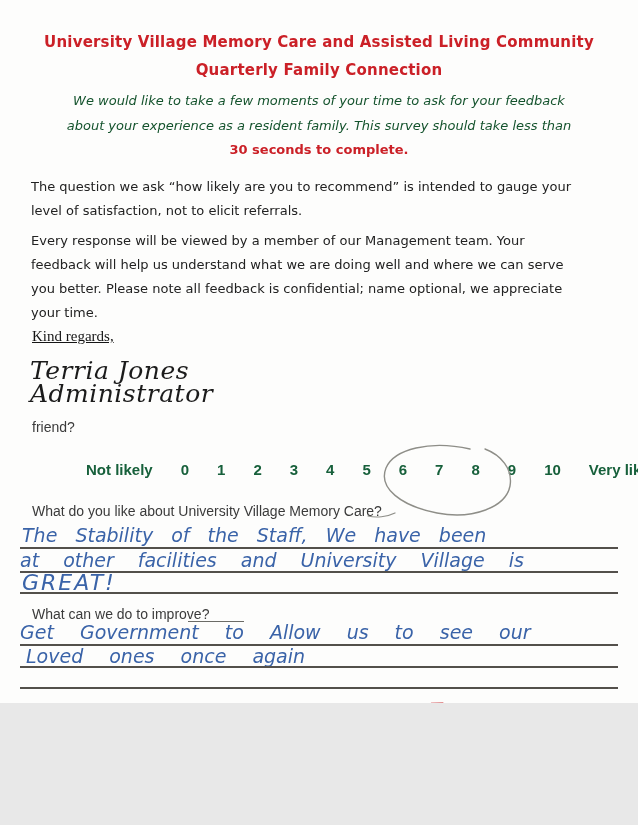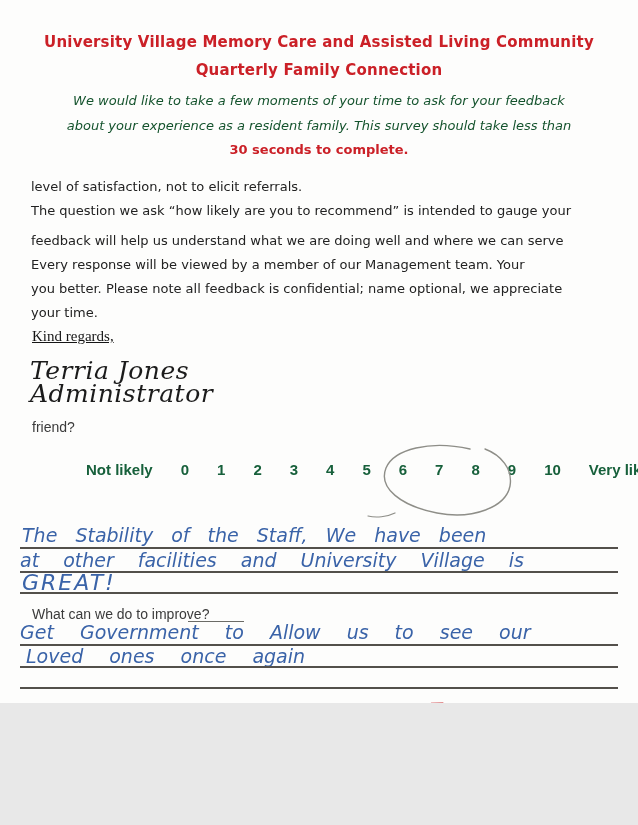--- a/index.html
+++ b/index.html
@@ -47,27 +47,27 @@
 <div class="page">
 
   <div class="abs center title" style="top:33px">University Village Memory Care and Assisted Living Community</div>
   <div class="abs center title" style="top:61px">Quarterly Family Connection</div>
 
   <div class="abs center intro-line" style="top:93px">We would like to take a few moments of your time to ask for your feedback</div>
   <div class="abs center intro-line" style="top:118px">about your experience as a resident family. This survey should take less than</div>
   <div class="abs center highlight" style="top:142px">30 seconds to complete.</div>
 
   <div class="abs" style="left:31px; top:175px">
+    <div class="body-line">The question we ask “how likely are you to recommend” is intended to gauge your</div>
     <div class="body-line">level of satisfaction, not to elicit referrals.</div>
-    <div class="body-line">The question we ask “how likely are you to recommend” is intended to gauge your</div>
   </div>
 
   <div class="abs" style="left:31px; top:229px">
+    <div class="body-line">Every response will be viewed by a member of our Management team. Your</div>
     <div class="body-line">feedback will help us understand what we are doing well and where we can serve</div>
-    <div class="body-line">Every response will be viewed by a member of our Management team. Your</div>
     <div class="body-line">you better. Please note all feedback is confidential; name optional, we appreciate</div>
     <div class="body-line">your time.</div>
   </div>
 
   <div class="abs serif-text" style="left:32px; top:328px">Kind regards,</div>
   <div class="abs script" style="left:30px; top:356px">Terria Jones</div>
   <div class="abs script" style="left:30px; top:379px">Administrator</div>
 
   <div class="abs" style="left:32px; top:416px">
     <div class="label-sans" style="line-height:23px">friend?</div>
@@ -88,20 +88,21 @@
     <span>10</span>
     <span>Very likely</span>
   </div>
 
   <svg class="overlay" width="638" height="825" viewBox="0 0 638 825">
     <path d="M 470,449 C 430,440 394,449 386,468 C 378,488 401,506 437,513
              C 473,520 506,507 510,486 C 513,469 501,455 485,449" fill="none" stroke="var(--pen)" stroke-width="1.4" stroke-linecap="round"></path>
     <path d="M 368,516 C 376,518 387,517 395,513" fill="none" stroke="var(--pen)" stroke-width="1.2" stroke-linecap="round"></path>
   </svg>
 
+  <div class="abs label-sans" style="left:32px; top:503px">What do you like about University Village Memory Care?</div>
 
   <div class="hw hw-19" style="left:22px; top:524px">The Stability of the Staff, We have been</div>
   <div class="hw hw-19" style="left:20px; top:549px; word-spacing:18px">at other facilities and University Village is</div>
   <div class="hw hw-big" style="left:22px; top:570px">GREAT!</div>
 
   <div class="rule" style="left:20px; top:547px; width:598px"></div>
   <div class="rule" style="left:20px; top:571px; width:598px"></div>
   <div class="rule" style="left:20px; top:592px; width:598px"></div>
 
   <div class="abs label-sans" style="left:32px; top:606px">What can we do to improve?</div>

